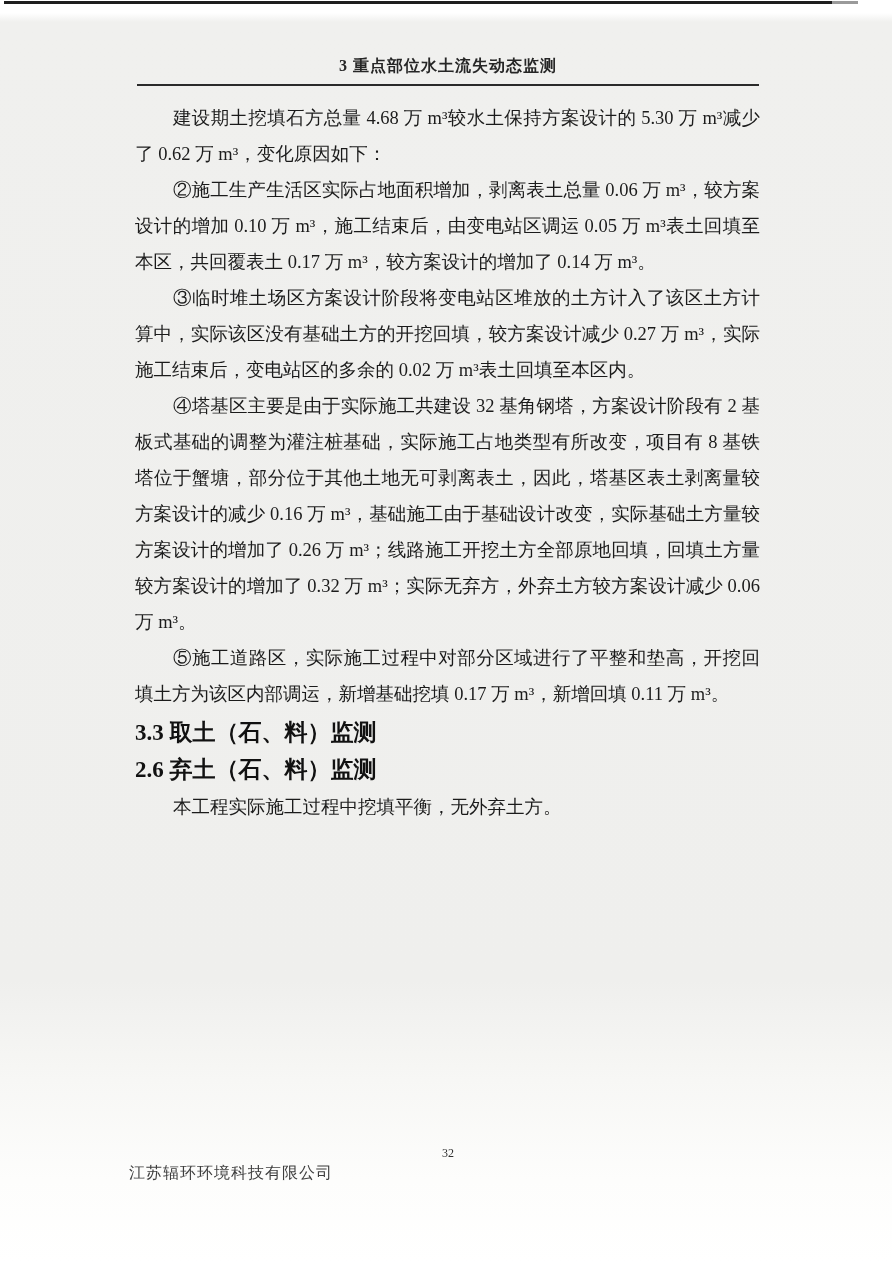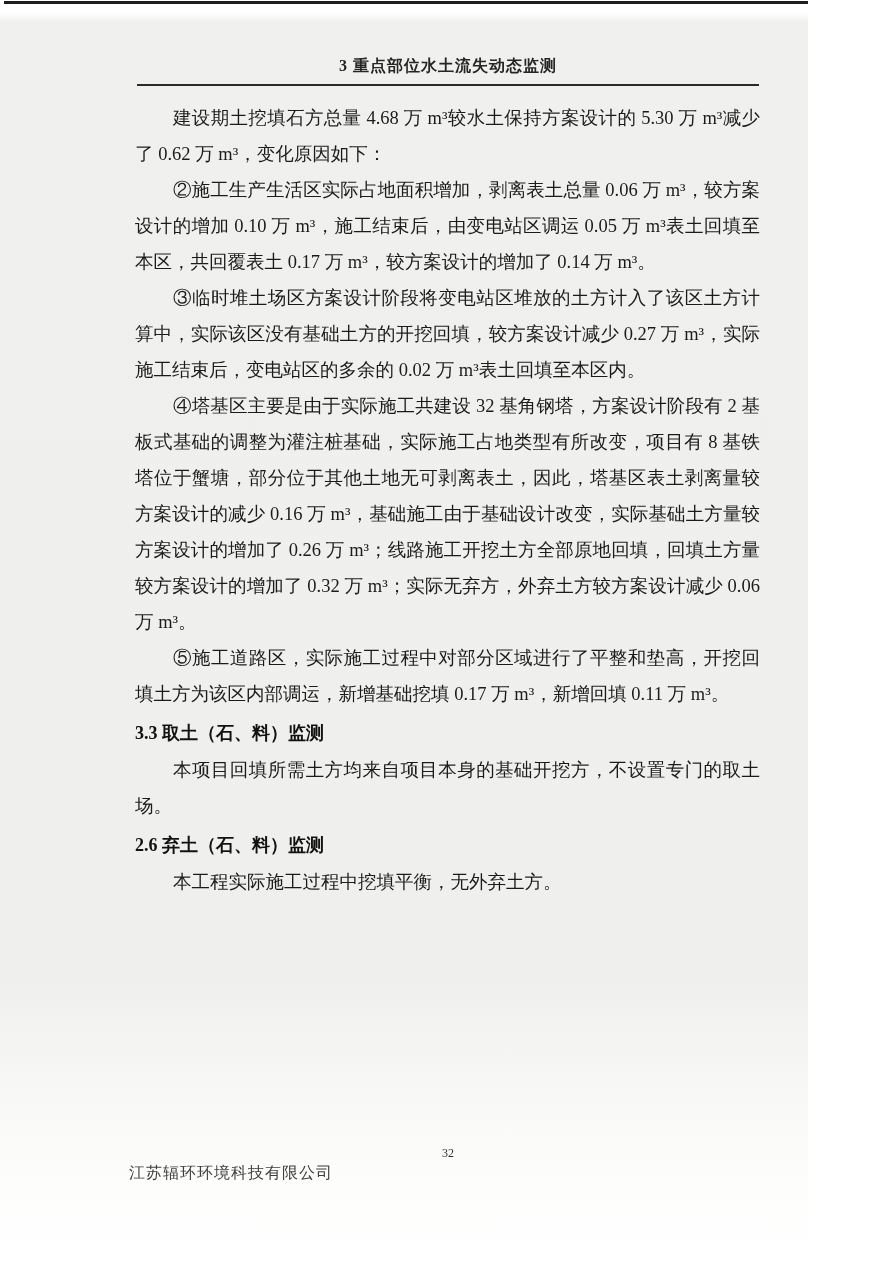--- a/index.html
+++ b/index.html
@@ -2,21 +2,21 @@
 <html lang="zh"><head>
 <meta charset="utf-8">
 <style>
   html,body { margin:0; padding:0; }
   body {
     width:892px; height:1262px;
     font-family: "Liberation Serif", "DejaVu Serif", serif;
     background:#ffffff;
   }
   .page {
-    position:relative; width:808px; height:1262px; overflow:hidden;
+    position:relative; width:892px; height:1262px; overflow:hidden;
     background: linear-gradient(180deg,
       #ffffff 0px, #ffffff 13px,
       #f0f0ee 22px, #efefed 980px,
       #f7f7f5 1080px, #fdfdfc 1180px, #ffffff 1262px);
     text-decoration: underline;
   }
   .artifact-line {
     position:absolute; top:1px; left:4px; width:828px; height:3px;
     background:#1e1e1e;
   }
@@ -35,21 +35,21 @@
   }
   .content {
     position:absolute; top:100px; left:135px; width:625px;
     font-size:18.5px; line-height:36px; color:#1b1b1b;
     text-align:justify; text-justify:inter-ideograph;
   }
   .content p {
     margin:0; text-indent:38px;
   }
   .section-heading {
-    font-size:18px; line-height:32px; font-weight:bold; color:#111;
+    font-size:23px; line-height:32px; font-weight:bold; color:#111;
     margin:5px 0 3px 0; text-indent:0;
     font-family:"Liberation Serif","DejaVu Serif",serif;
   }
   .page-number {
     position:absolute; top:1146px; left:137px; width:622px;
     text-align:center; font-size:12px; color:#2e2e2e;
   }
   .footer-company {
     position:absolute; top:1163px; left:129px;
     font-size:16px; color:#3d3d3d; letter-spacing:1px;
@@ -67,21 +67,20 @@
   <div class="header-rule"></div>
 
   <div class="content">
     <p>建设期土挖填石方总量 4.68 万 m³较水土保持方案设计的 5.30 万 m³减少了 0.62 万 m³，变化原因如下：</p>
     <p>②施工生产生活区实际占地面积增加，剥离表土总量 0.06 万 m³，较方案设计的增加 0.10 万 m³，施工结束后，由变电站区调运 0.05 万 m³表土回填至本区，共回覆表土 0.17 万 m³，较方案设计的增加了 0.14 万 m³。</p>
     <p>③临时堆土场区方案设计阶段将变电站区堆放的土方计入了该区土方计算中，实际该区没有基础土方的开挖回填，较方案设计减少 0.27 万 m³，实际施工结束后，变电站区的多余的 0.02 万 m³表土回填至本区内。</p>
     <p>④塔基区主要是由于实际施工共建设 32 基角钢塔，方案设计阶段有 2 基板式基础的调整为灌注桩基础，实际施工占地类型有所改变，项目有 8 基铁塔位于蟹塘，部分位于其他土地无可剥离表土，因此，塔基区表土剥离量较方案设计的减少 0.16 万 m³，基础施工由于基础设计改变，实际基础土方量较方案设计的增加了 0.26 万 m³；线路施工开挖土方全部原地回填，回填土方量较方案设计的增加了 0.32 万 m³；实际无弃方，外弃土方较方案设计减少 0.06 万 m³。</p>
     <p>⑤施工道路区，实际施工过程中对部分区域进行了平整和垫高，开挖回填土方为该区内部调运，新增基础挖填 0.17 万 m³，新增回填 0.11 万 m³。</p>
 
     <h2 class="section-heading">3.3 取土（石、料）监测</h2>
-    <p>本项目回填所需土方均来自项目本身的基础开挖方，不设置专门的取土场。</p>
 
     <h2 class="section-heading">2.6 弃土（石、料）监测</h2>
     <p>本工程实际施工过程中挖填平衡，无外弃土方。</p>
   </div>
 
   <div class="page-number">32</div>
 
   <div class="footer-company">江苏辐环环境科技有限公司</div>
 
 </div>

